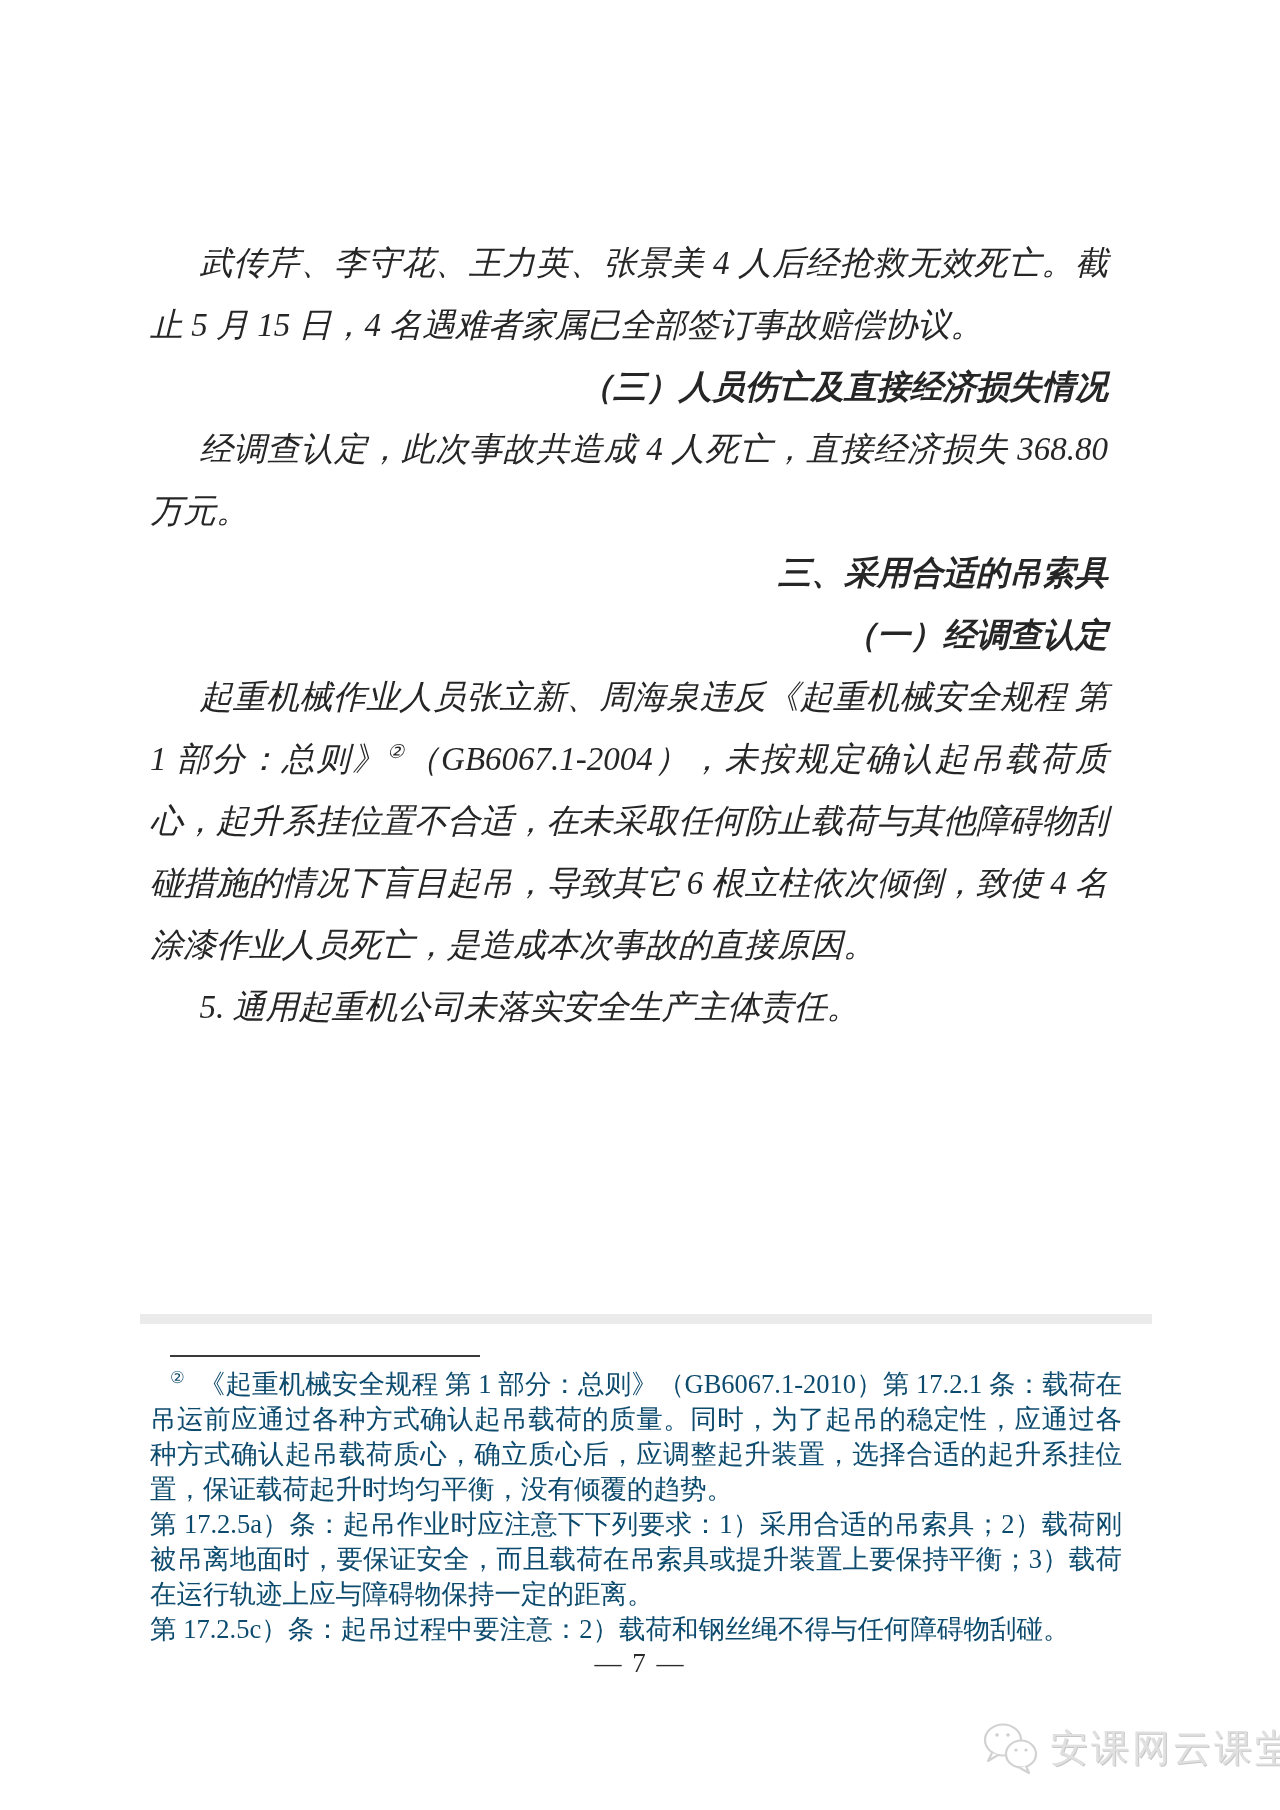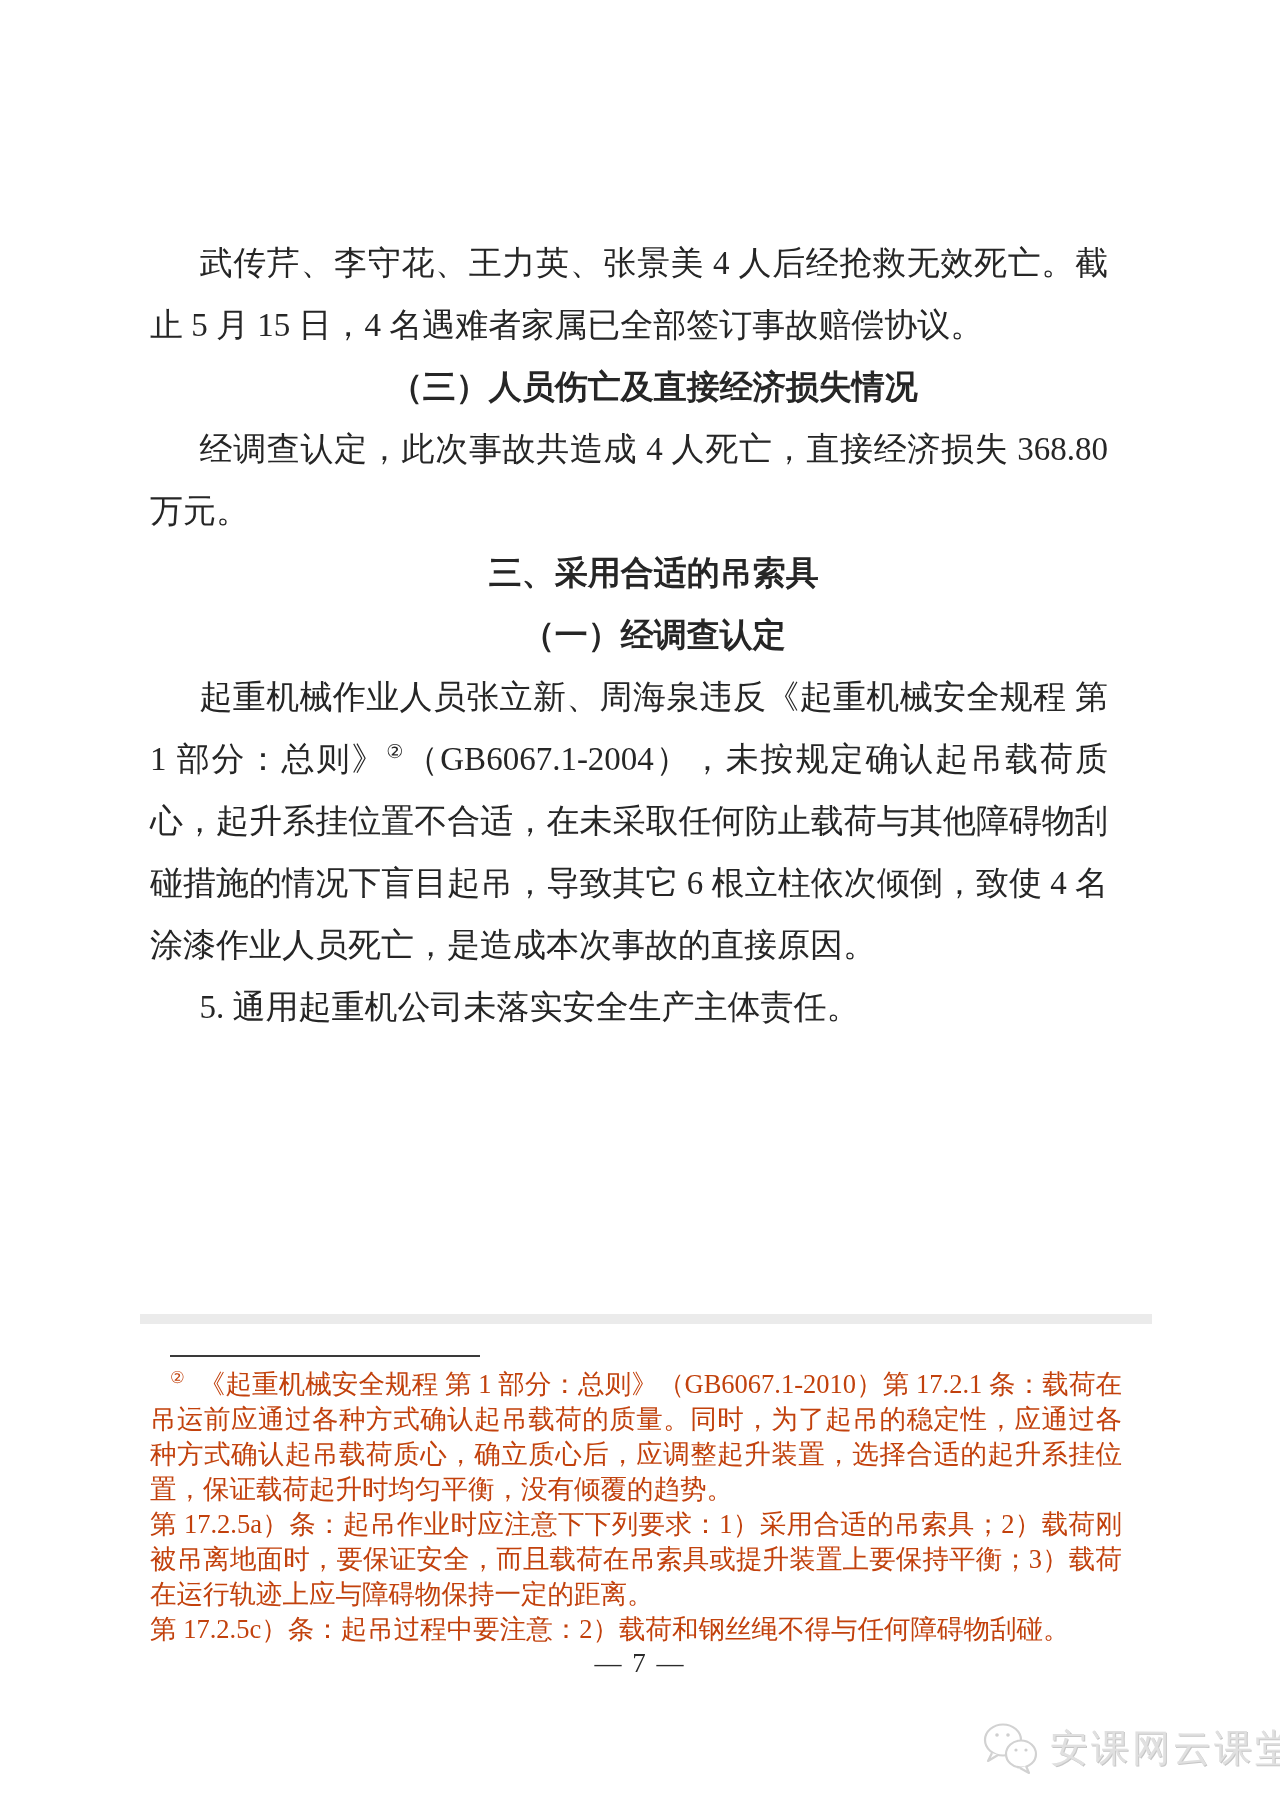--- a/index.html
+++ b/index.html
@@ -17,29 +17,30 @@
     background: #ffffff;
   }
   
   .doc-body {
     position: absolute;
     left: 150px; top: 232px; width: 958px;
     font-size: 33px;
     line-height: 62px;
     color: #262626;
     text-align: justify;
+    font-style: italic;
   }
   .doc-body p, .doc-body h2, .doc-body h3 {
     margin: 0; padding: 0;
     font-size: 33px;
     text-indent: 1.5em;
   }
   .doc-body h2, .doc-body h3 {
     font-weight: bold;
-    text-align: center;
+    text-align: right;
   }
   .doc-body p { font-weight: normal; }
   sup.fnref {
     font-size: 0.58em;
     vertical-align: super;
     line-height: 0;
   }
   
   .scan-band {
     position: absolute;
@@ -53,21 +54,21 @@
     left: 170px; top: 1355px;
     width: 310px; height: 0;
     border-top: 2px solid #3a3a3a;
   }
   
   .footnotes {
     position: absolute;
     left: 150px; top: 1367px; width: 972px;
     font-size: 26.5px;
     line-height: 35px;
-    color: #c2410c;
+    color: #0c4a6e;
     text-align: justify;
   }
   .footnotes p { margin: 0; padding: 0; }
   .footnotes p.first { text-indent: 20px; }
   .footnotes sup.fnmark {
     font-size: 0.62em;
     vertical-align: super;
     line-height: 0;
     margin-right: 14px;
   }

